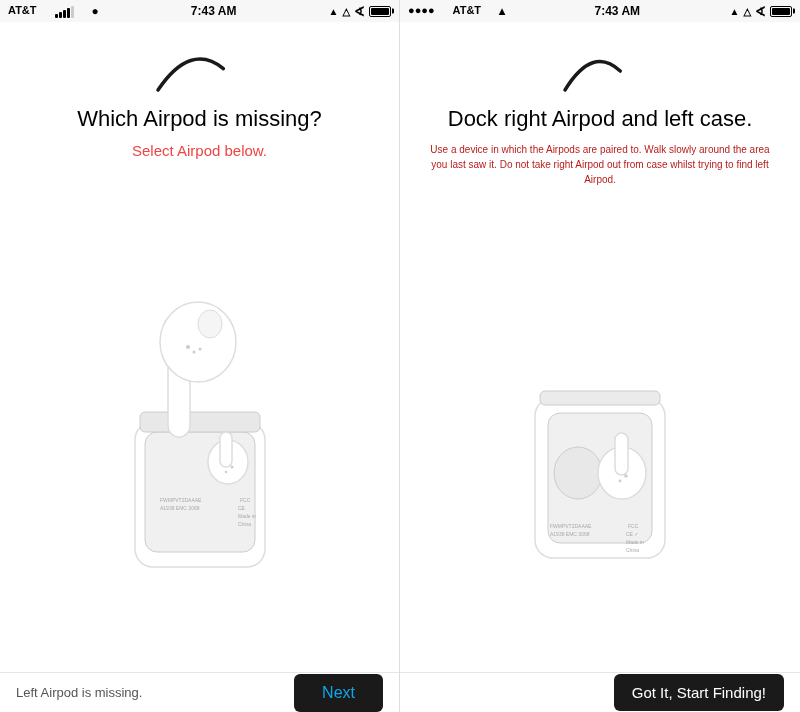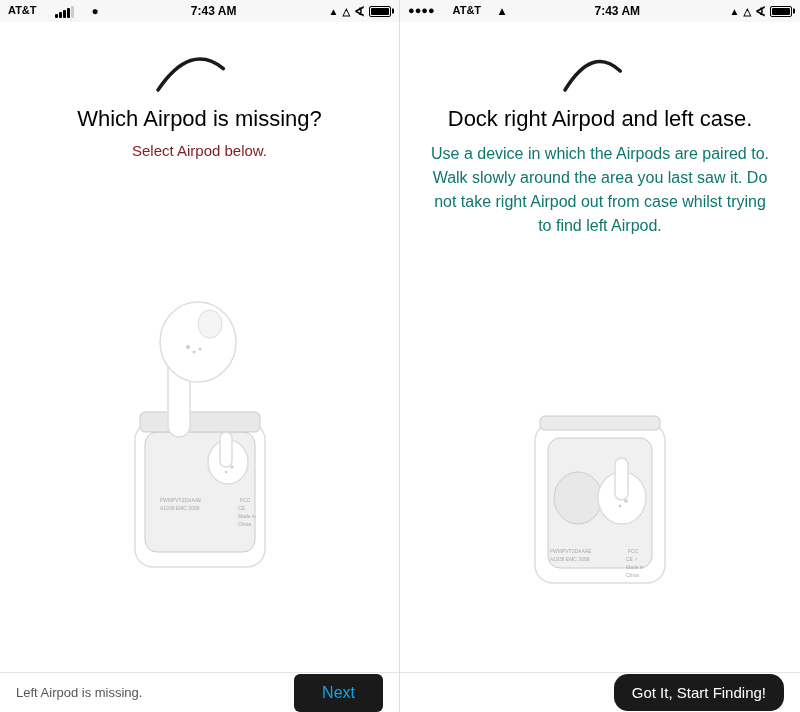--- a/index.html
+++ b/index.html
@@ -109,21 +109,21 @@
       font-size: 22px;
       font-weight: 400;
       color: #000;
       text-align: center;
       margin-bottom: 10px;
       line-height: 1.2;
     }
 
     .screen-subtitle {
       font-size: 15px;
-      color: #7f1d1d;
+      color: #ef4444;
       text-align: center;
       margin-bottom: 12px;
     }
 
     
     .airpods-image {
       flex: 1;
       width: 100%;
       display: flex;
       align-items: center;
@@ -157,31 +157,31 @@
       padding: 10px 28px;
       font-size: 16px;
       font-weight: 500;
       cursor: pointer;
     }
 
     .start-button {
       background: #1a1a1a;
       color: #fff;
       border: none;
-      border-radius: 14px;
+      border-radius: 6px;
       padding: 10px 18px;
       font-size: 15px;
       font-weight: 500;
       cursor: pointer;
     }
 
     
     .screen-description {
-      font-size: 16px;
-      color: #0f766e;
+      font-size: 10px;
+      color: #b91c1c;
       text-align: center;
       line-height: 1.5;
       padding: 0 10px;
       margin-bottom: 16px;
     }
   </style>
 </head>
 <body>
 
 <div class="phone-screen">

